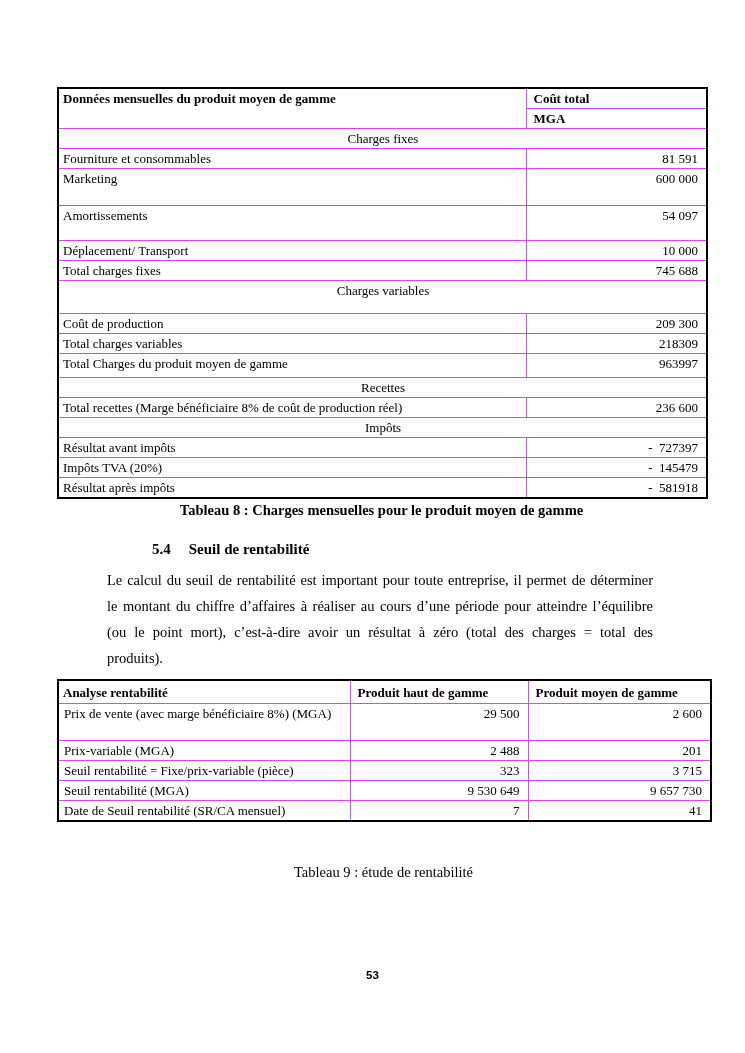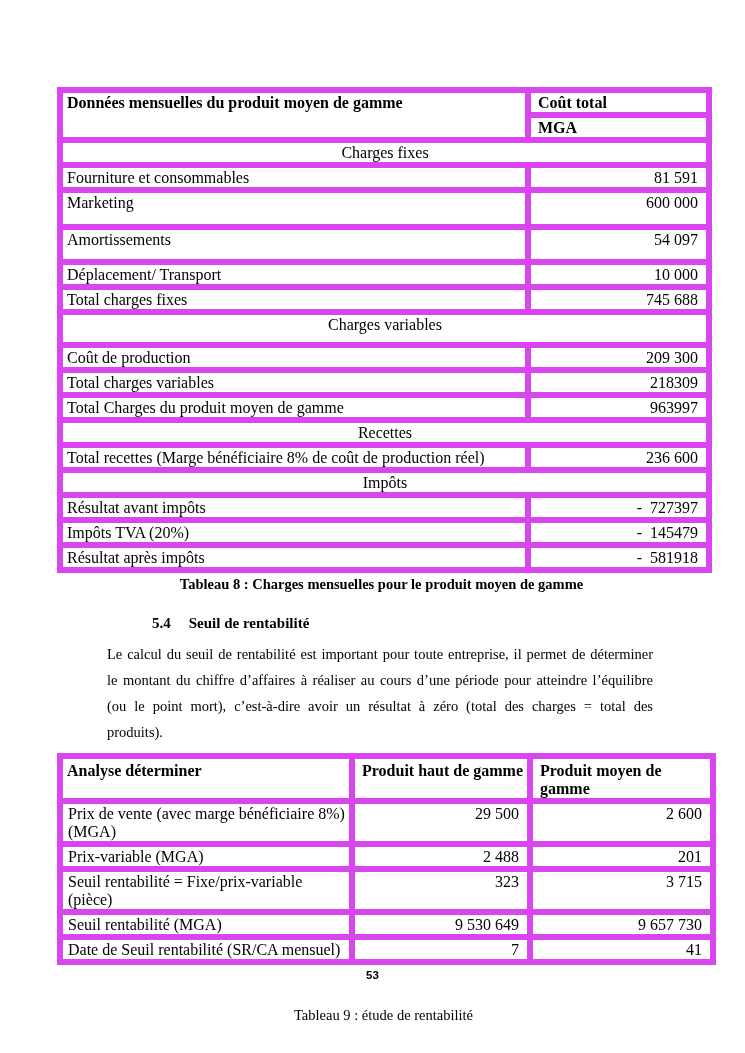--- a/index.html
+++ b/index.html
@@ -7,22 +7,22 @@
   body {
     width: 745px; height: 1053px; position: relative;
     font-family: "Liberation Serif", serif; color: #000;
     overflow: hidden;
   }
   .content { padding: 87px 39px 0 57px; }
 
   table { border-collapse: collapse; table-layout: fixed; }
   .t8 { width: 649px; border: 2px solid #000; }
   .t9 { width: 653px; border: 2px solid #000; margin-top: 8px; }
-  td, th { border: 6px solid #d946ef; vertical-align: top;
-           font-size: 16px; line-height: 18px; font-weight: normal;
+  td, th { border: 1px solid #d946ef; vertical-align: top;
+           font-size: 13px; line-height: 18px; font-weight: normal;
            padding: 1px 3px 0 4px; text-align: left; }
   .b { font-weight: bold; }
   .hdr2 { padding-left: 7px; }
   .lbl { padding-left: 4px; }
   .ind { }
   .val { text-align: right; padding-right: 8px; }
   .sec { text-align: center; }
   .t9 th { font-weight: bold; padding-top: 3px; }
   .t9 .lbl { padding-left: 5px; padding-right: 2px; }
 
@@ -136,21 +136,21 @@
     </div>
 
   <table class="t9">
     <colgroup>
         <col style="width:292px">
         <col style="width:178px">
         <col style="width:183px">
       </colgroup>
     <tbody>
       <tr>
-        <th style="height:23px">Analyse déterminer</th>
+        <th style="height:23px">Analyse rentabilité</th>
         <th class="hdr2">Produit haut de gamme</th>
         <th class="hdr2">Produit moyen de gamme</th>
       </tr>
     </tbody>
     <tbody id="t9body">
         <tr>
           <td class="lbl" style="height: 37px;">Prix de vente (avec marge bénéficiaire 8%) (MGA)</td>
           <td class="val" style="height: 37px; text-align: right;">29 500</td>
           <td class="val" style="height: 37px;">2 600</td>
         </tr>

